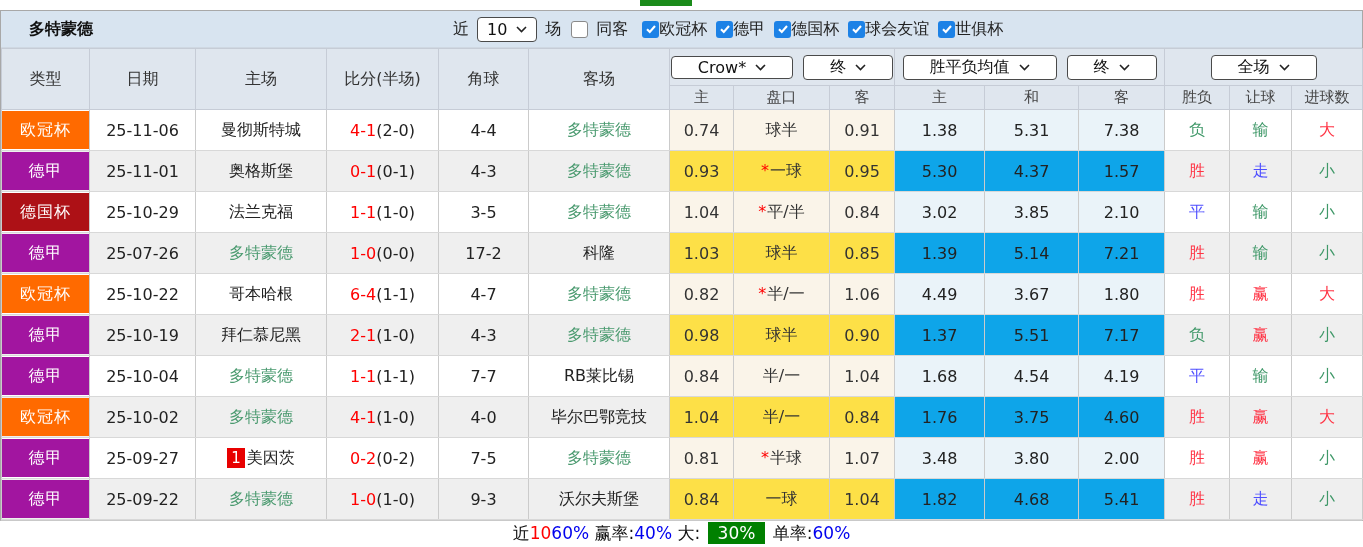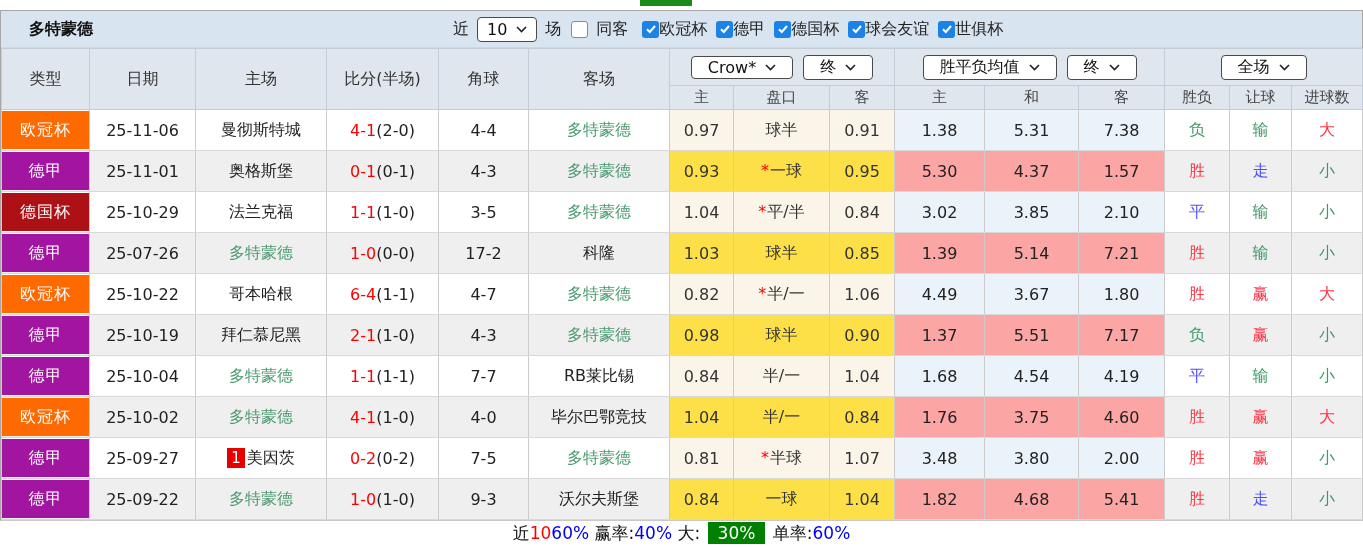--- a/index.html
+++ b/index.html
@@ -15,28 +15,28 @@
   .cb{width:17px;height:17px;border-radius:3px;display:inline-flex;align-items:center;justify-content:center;box-sizing:border-box;flex:0 0 auto;}
   .cb.checked{background:#1d82e6;}
   .cb.unchecked{background:#fff;border:1px solid #8a8a8a;}
   .filter{display:inline-flex;align-items:center;margin-left:9px;}
   .gap-s{margin-left:8px;} .gap-m{margin-left:10px;}
   table{border-collapse:collapse;table-layout:fixed;width:1361px;}
   thead th{background:#dfe6ee;border:1px solid #c6ccd6;font-weight:normal;color:#333;padding:0;}
   thead tr.hrow1 th{height:36px;font-size:16px;}
   thead tr.hrow2 th{height:23px;font-size:15px;color:#444;}
   .hdr-selects{display:flex;align-items:center;justify-content:center;gap:10px;}
-  .hdr-selects .sel{padding:1px 16px;}
+  .hdr-selects .sel{padding:1px 26px;}
   tbody td{border-right:1px solid #cbcbcb;border-bottom:1px solid #d8d8d8;text-align:center;font-size:16px;color:#222;height:40px;padding:0;background:#fff;}
   tbody td:first-child{border-left:1px solid #cbcbcb;}
   tr.alt td{background:#efefef;}
   td.asia{background:#faf4e9;color:#333;}
   tr.alt td.asia{background:#fde047;}
   td.euro{background:#eaf3f9;}
-  tr.alt td.euro{background:#fca5a5;margin-top:8px;}
+  tr.alt td.euro{background:#0ea5e9;margin-top:8px;}
   td.league-cell{padding:0;}
   .badge{height:38px;margin:1px 0;display:flex;align-items:center;justify-content:center;color:#fff;font-size:16px;letter-spacing:1px;}
   .self{color:#4a9a6f;}
   .score-ft{color:#f00;text-align:center;}
   .c-red{color:#ff3344;} .c-green{color:#3f9868;} .c-blue{color:#4f4fff;}
   .star{color:#f00;margin-right:1px;}
   .card{display:inline-block;background:#e80000;color:#fff;padding:0 4px;margin-right:2px;font-size:15px;line-height:20px;}
   .footer{position:absolute;left:0;top:519px;width:1363px;height:28px;display:flex;align-items:center;justify-content:center;font-size:17px;color:#111;}
   .footer span{white-space:pre;}
   .f-blue{color:#0000ee;} .f-red{color:#f00;}
@@ -191,21 +191,21 @@
       <tbody>
           <tr>
             <td class="league-cell">
               <div class="badge" style="background: rgb(255, 106, 0);">欧冠杯</div>
             </td>
             <td>25-11-06</td>
             <td><span>曼彻斯特城</span></td>
             <td><span class="score-ft">4-1</span><span>(2-0)</span></td>
             <td>4-4</td>
             <td><span class="self">多特蒙德</span></td>
-            <td class="asia">0.97</td>
+            <td class="asia">0.74</td>
             <td class="asia"><span>球半</span></td>
             <td class="asia">0.91</td>
             <td class="euro">1.38</td>
             <td class="euro">5.31</td>
             <td class="euro">7.38</td>
             <td class="c-green">负</td>
             <td class="c-green">输</td>
             <td class="c-red">大</td>
           </tr>
           <tr class="alt">

